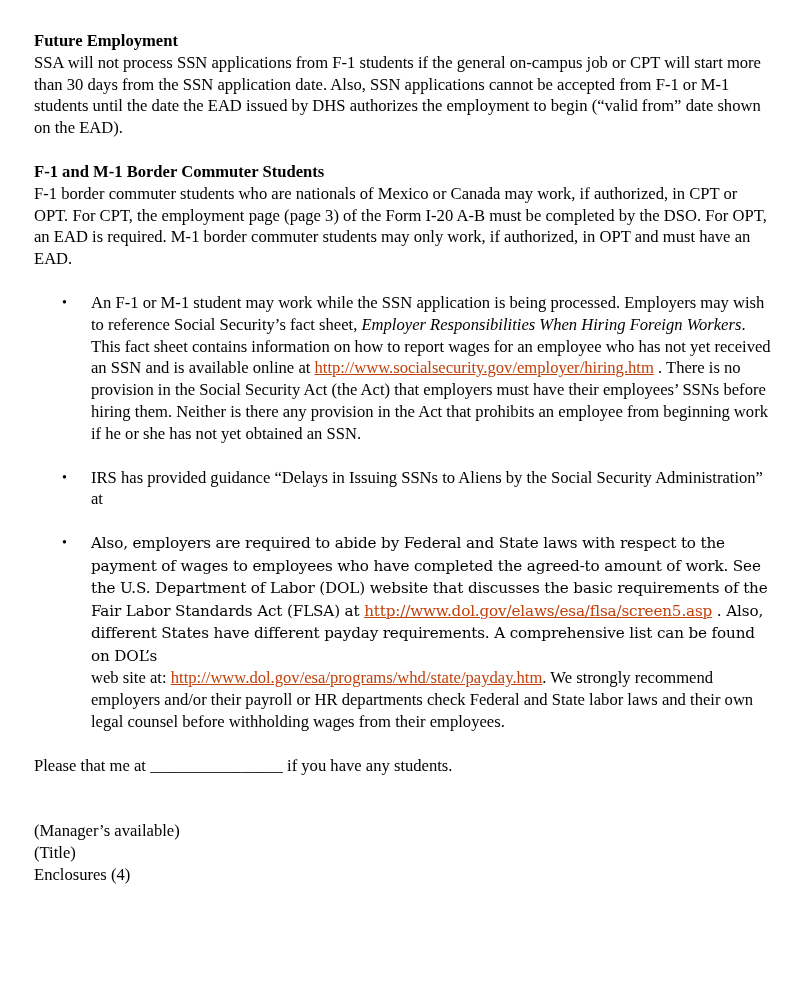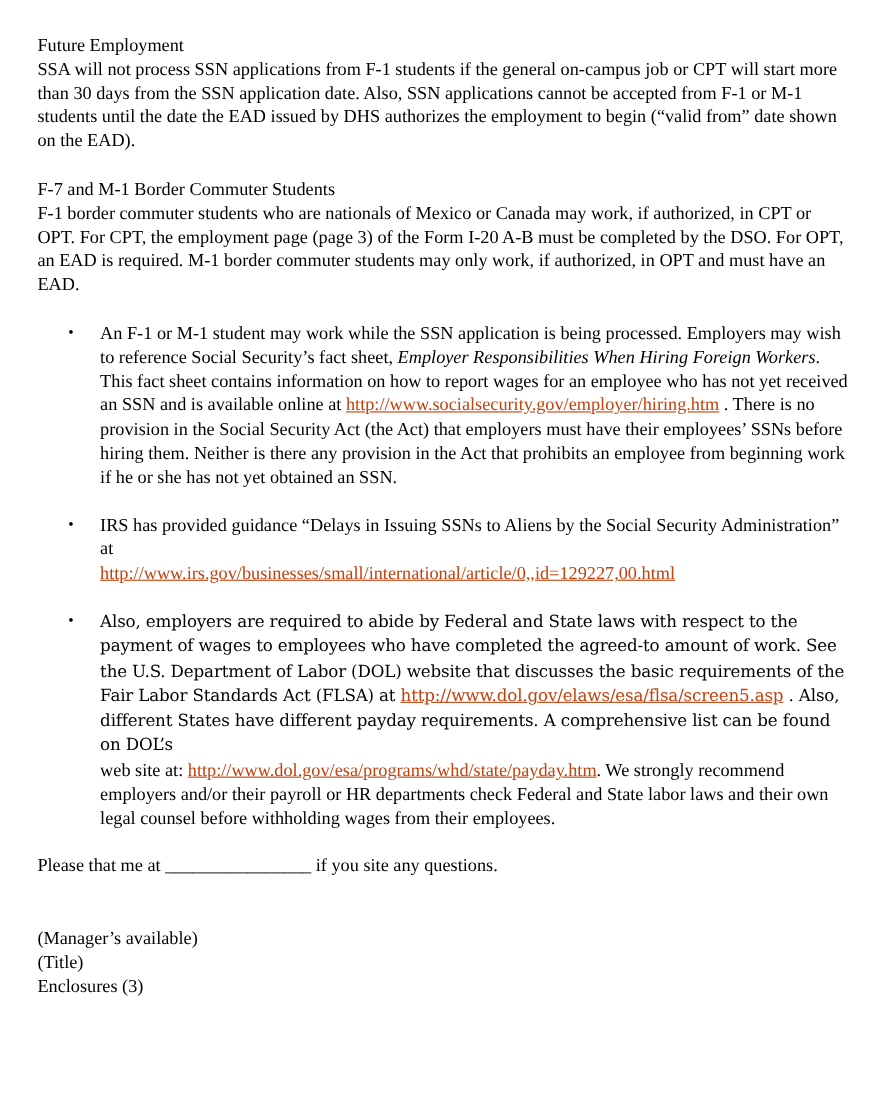--- a/index.html
+++ b/index.html
@@ -1,62 +1,62 @@
 <!DOCTYPE html>
 <html><head>
 <meta charset="utf-8">
 <style>
   html, body { margin: 0; padding: 0; background: #ffffff; }
   body { width: 801px; height: 1000px; overflow: hidden; position: relative;
          font-family: "Liberation Serif", serif; color: #000; }
   .page { position: absolute; left: 34px; top: 30px; width: 740px; }
   .p { font-size: 16.6px; line-height: 21.8px; margin: 0; }
-  .h { font-weight: normal; }
+  .h { font-weight: bold; }
   .section { margin-bottom: 22px; }
   ul.bullets { list-style: none; margin: 0; padding: 0; }
   ul.bullets li { position: relative; padding-left: 57px; margin-bottom: 22px; }
   ul.bullets li .bullet { position: absolute; left: 28px; top: 0; font-size: 14px; line-height: 21.8px; }
   a.link { color: #c2410c; text-decoration: underline; }
   .alt { font-family: "DejaVu Serif", serif; font-size: 15.2px; line-height: 22.5px; letter-spacing: -0.15px; margin-top: 13px; }
   .gap { height: 22px; }
 </style>
 </head>
 <body>
 
 <div class="page">
 
   <div class="section">
     <p class="p h">Future Employment</p>
     <p class="p">SSA will not process SSN applications from F-1 students if the general on-campus job or CPT will start more than 30 days from the SSN application date.  Also, SSN applications cannot be accepted from F-1 or M-1 students until the date the EAD issued by DHS authorizes the employment to begin (“valid from” date shown on the EAD).</p>
   </div>
 
   <div class="section">
-    <p class="p h">F-7 and M-1 Border Commuter Students</p>
+    <p class="p h">F-1 and M-1 Border Commuter Students</p>
     <p class="p">F-1 border commuter students who are nationals of Mexico or Canada may work, if authorized, in CPT or OPT.  For CPT, the employment page (page 3) of the Form I-20 A-B must be completed by the DSO.  For OPT, an EAD is required.  M-1 border commuter students may only work, if authorized, in OPT and must have an EAD.</p>
   </div>
 
   <div class="section" style="margin-bottom:0">
     <ul class="bullets">
       <li>
         <span class="bullet">•</span>
         <p class="p"><span>An F-1 or M-1 student may work while the SSN application is being processed.  Employers may wish to reference Social Security’s fact sheet, </span><i>Employer Responsibilities When Hiring Foreign Workers</i><span>.  This fact sheet contains information on how to report wages for an employee who has not yet received an SSN and is available online at </span><a class="link">http://www.socialsecurity.gov/employer/hiring.htm</a><span> .  There is no provision in the Social Security Act (the Act) that employers must have their employees’ SSNs before hiring them.  Neither is there any provision in the Act that prohibits an employee from beginning work if he or she has not yet obtained an SSN.</span></p>
       </li>
       <li>
         <span class="bullet">•</span>
-        <p class="p"><span>IRS has provided guidance “Delays in Issuing SSNs to Aliens by the Social Security Administration” at </span><br><a class="link">http://www.irs.gov/businesses/small/international/article/0,,id=129227,00.html</a></p>
+        <p class="p"><span>IRS has provided guidance “Delays in Issuing SSNs to Aliens by the Social Security Administration” at </span><br></p>
       </li>
       <li>
         <span class="bullet">•</span>
         <p class="p"><span class="alt"><span>Also, employers are required to abide by Federal and State laws with respect to the payment of wages to employees who have completed the agreed-to amount of work.  See the U.S. Department of Labor (DOL) website that discusses the basic requirements of the Fair Labor Standards Act (FLSA) at </span><a class="link">http://www.dol.gov/elaws/esa/flsa/screen5.asp</a><span> . Also, different States have different payday requirements.  A comprehensive list can be found on DOL’s </span></span><br><span>web site at: </span><a class="link">http://www.dol.gov/esa/programs/whd/state/payday.htm</a><span>.  We strongly recommend employers and/or their payroll or HR departments check Federal and State labor laws and their own legal counsel before withholding wages from their employees.</span></p>
       </li>
     </ul>
   </div>
 
   <div>
-    <p class="p"><span>Please that me at </span><span>________________</span><span> if you site any questions.</span></p>
+    <p class="p"><span>Please that me at </span><span>________________</span><span> if you have any students.</span></p>
     <div class="gap"></div>
     <div class="gap"></div>
     <p class="p">(Manager’s available)</p>
     <p class="p">(Title)</p>
-    <p class="p">Enclosures (3)</p>
+    <p class="p">Enclosures (4)</p>
   </div>
 
 </div>
 
 </body></html>

